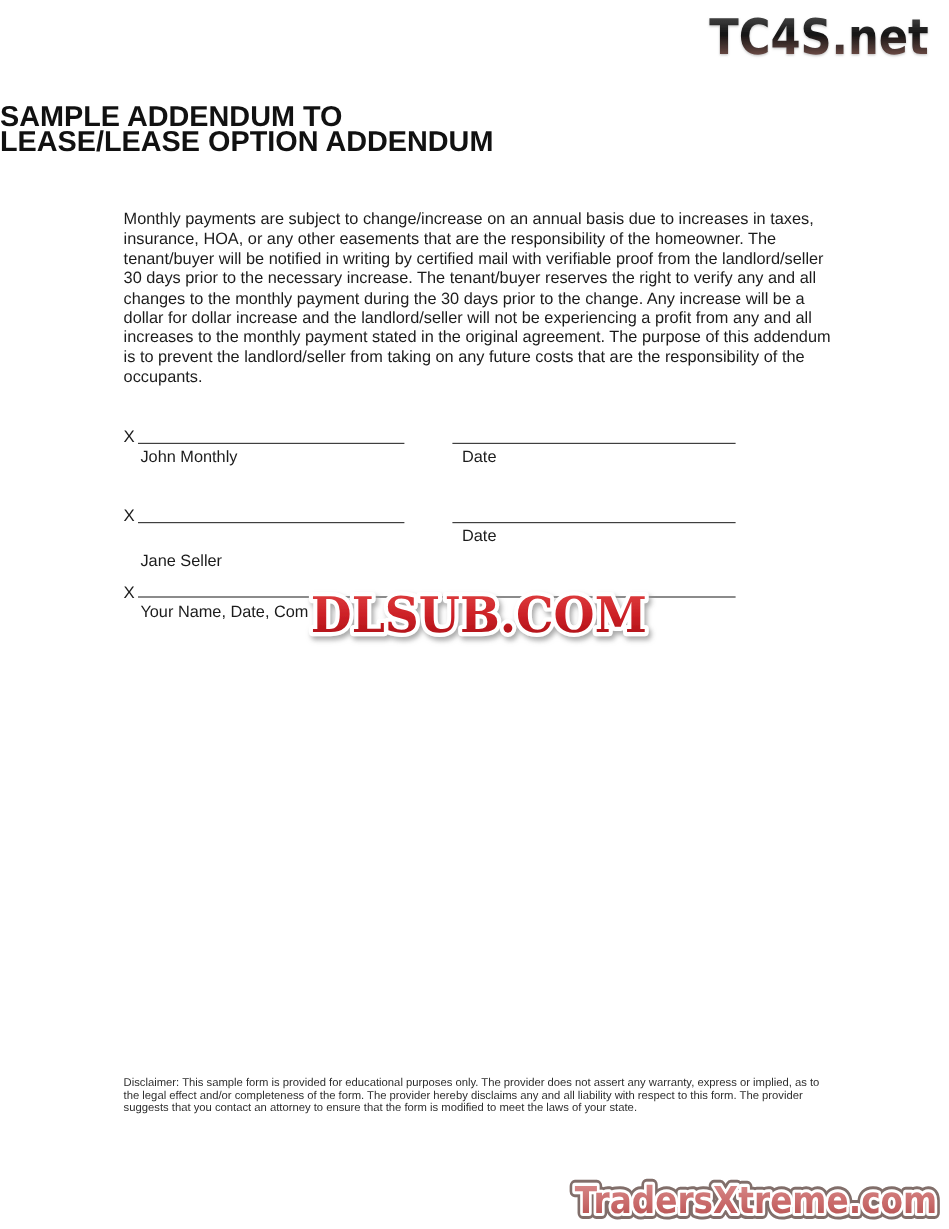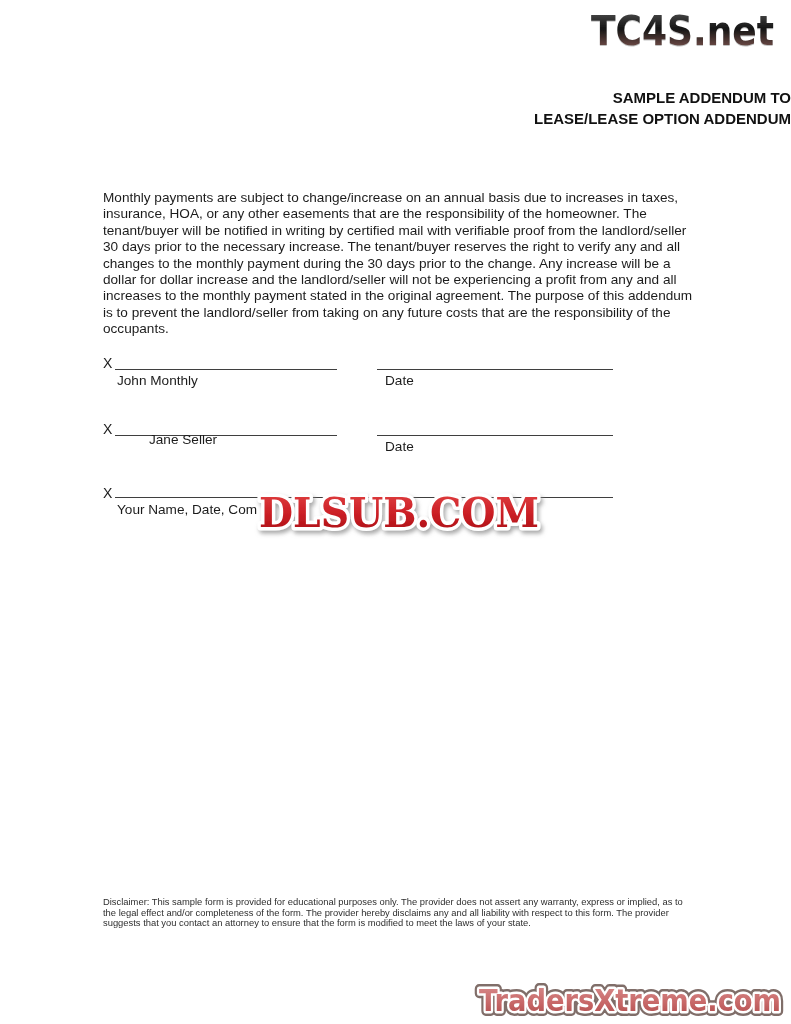--- a/index.html
+++ b/index.html
@@ -14,31 +14,31 @@
     color: #1c1c1c;
   }
 
   
   .logo-tc4s { position: absolute; top: 2px; left: 585px; }
 
   
   .doc-title {
     position: absolute;
     top: 87px; left: 0; width: 100%;
-    text-align: right;
+    text-align: left;
     font-weight: bold;
-    font-size: 15px;
+    font-size: 24px;
     line-height: 21px;
     color: #111;
   }
 
   
   .body-text {
     position: absolute;
-    top: 190px; left: 103px; width: 594px;
+    top: 175px; left: 103px; width: 594px;
     font-size: 13.6px;
     line-height: 16.4px;
     color: #1c1c1c;
   }
 
   
   .sig-x {
     position: absolute;
     font-size: 14px;
     color: #1c1c1c;
@@ -99,21 +99,21 @@
 
   <span class="sig-x" style="left:103px; top:355px;">X</span>
   <span class="sig-line" style="left:115px; top:369px; width:222px;"></span>
   <span class="sig-line" style="left:377px; top:369px; width:236px;"></span>
   <span class="sig-label" style="left:117px; top:373px;">John Monthly</span>
   <span class="sig-label" style="left:385px; top:373px;">Date</span>
 
   <span class="sig-x" style="left:103px; top:421px;">X</span>
   <span class="sig-line" style="left:115px; top:435px; width:222px;"></span>
   <span class="sig-line" style="left:377px; top:435px; width:236px;"></span>
-  <span class="sig-label" style="left:117px; top:432px;margin-left:32px;">Jane Seller</span>
+  <span class="sig-label" style="left:117px; top:460px;">Jane Seller</span>
   <span class="sig-label" style="left:385px; top:439px;">Date</span>
 
   <span class="sig-x" style="left:103px; top:485px;">X</span>
   <span class="sig-line" style="left:115px; top:497px; width:498px;"></span>
   <span class="sig-label" style="left:117px; top:502px;">Your Name, Date, Com</span>
 
   <div class="watermark-dlsub">
     <svg width="300" height="60" viewBox="0 0 300 60">
       <defs>
         <linearGradient id="dlsub-grad" x1="0" y1="0" x2="0" y2="1">

